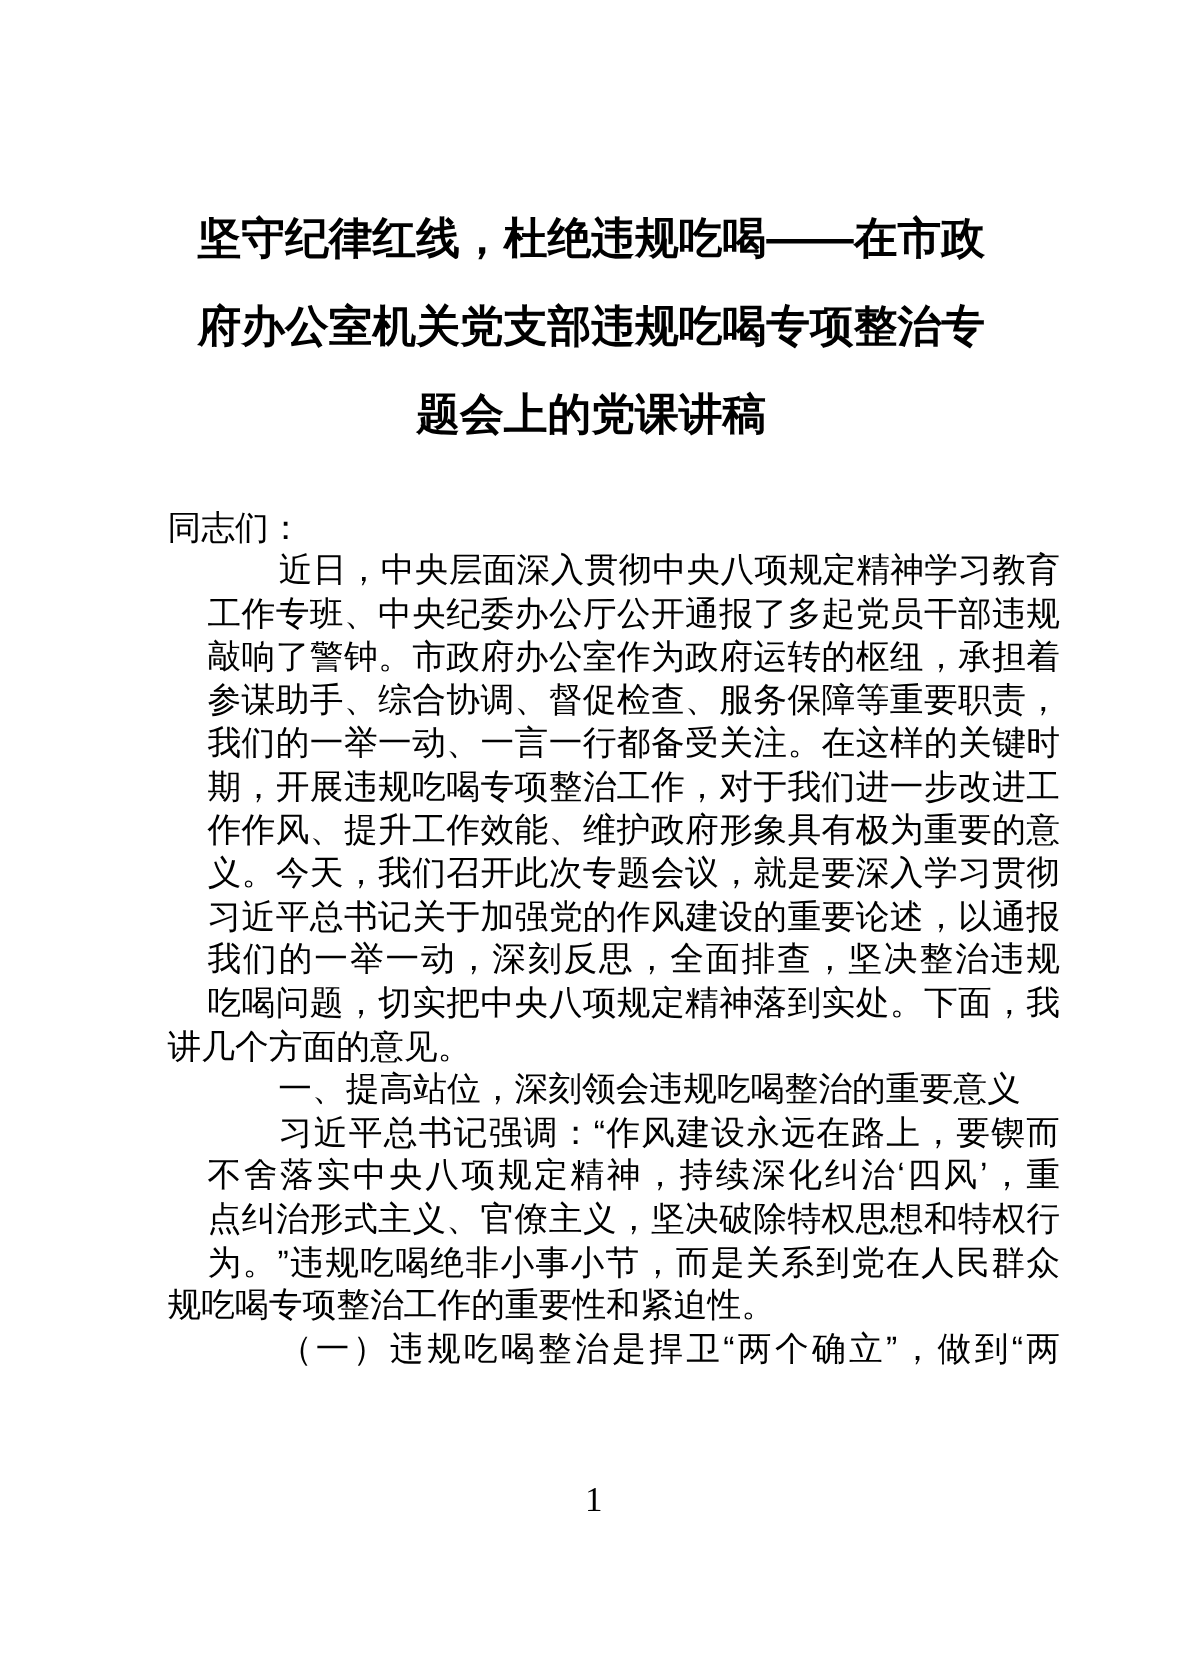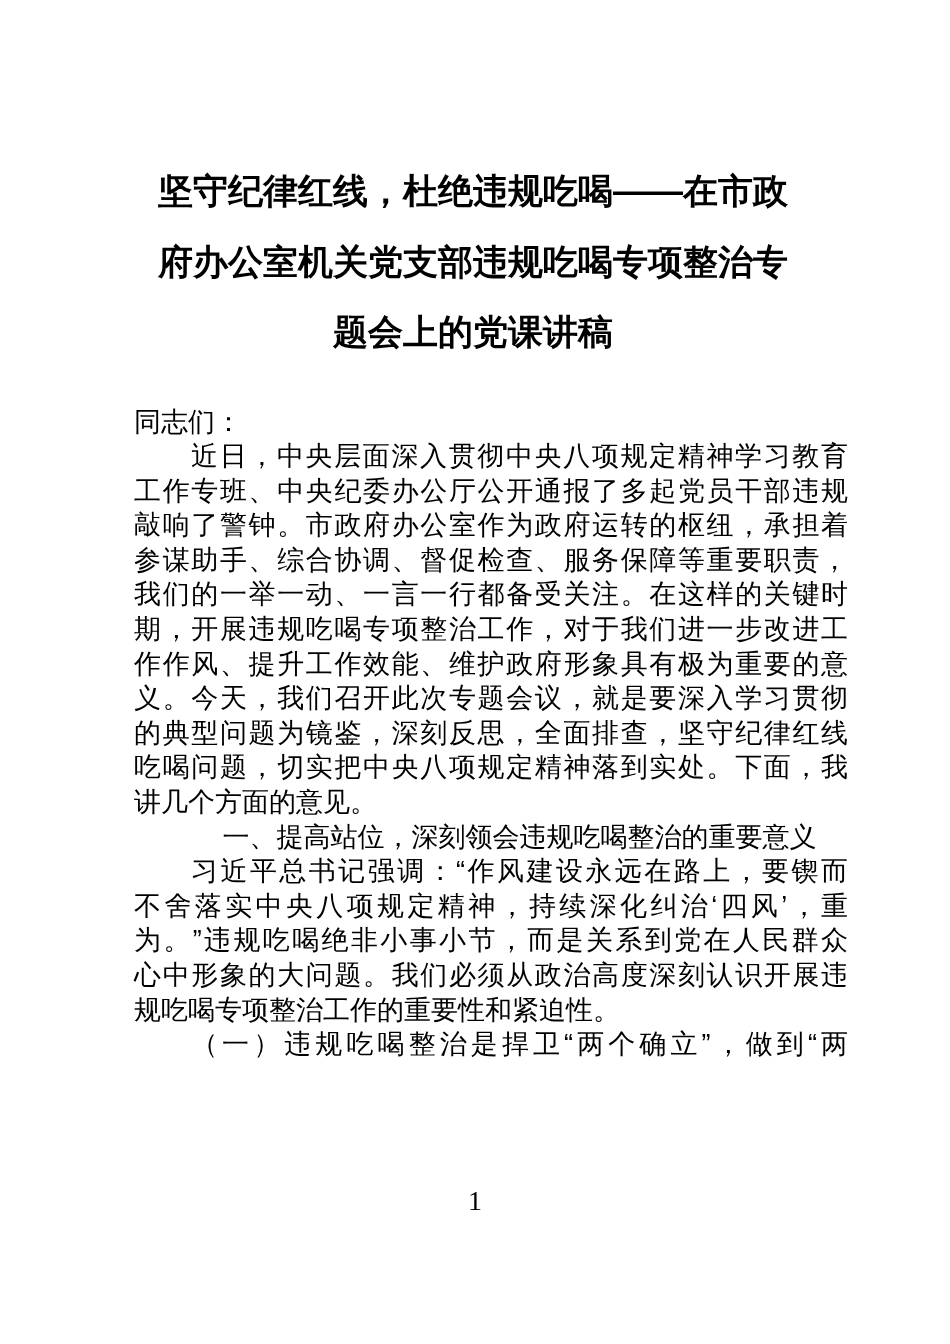--- a/index.html
+++ b/index.html
@@ -33,20 +33,21 @@
     line-height: 34.6px;
   }
   .para { margin: 0; }
   .line {
     text-align: left;
     white-space: normal;
   }
   .line.fill {
     text-align: justify;
     text-align-last: justify;
+    margin-left: 32px;
   }
   .line.indent {
     padding-left: 57px; 
     text-align: center;
   }
   .page-number {
     position: absolute;
     top: 1184px;
     left: 0;
     width: 950px;
@@ -76,32 +77,33 @@
         </div>
         <div class="para plain">
           <div class="line fill indent">近日，中央层面深入贯彻中央八项规定精神学习教育</div>
           <div class="line fill">工作专班、中央纪委办公厅公开通报了多起党员干部违规</div>
           <div class="line fill">敲响了警钟。市政府办公室作为政府运转的枢纽，承担着</div>
           <div class="line fill">参谋助手、综合协调、督促检查、服务保障等重要职责，</div>
           <div class="line fill">我们的一举一动、一言一行都备受关注。在这样的关键时</div>
           <div class="line fill">期，开展违规吃喝专项整治工作，对于我们进一步改进工</div>
           <div class="line fill">作作风、提升工作效能、维护政府形象具有极为重要的意</div>
           <div class="line fill">义。今天，我们召开此次专题会议，就是要深入学习贯彻</div>
-          <div class="line fill">的典型问题为镜鉴，深刻反思，全面排查，坚守纪律红线</div>
+          <div class="line fill">习近平总书记关于加强党的作风建设的重要论述，以通报</div>
+          <div class="line fill">我们的一举一动，深刻反思，全面排查，坚决整治违规</div>
           <div class="line fill">吃喝问题，切实把中央八项规定精神落到实处。下面，我</div>
           <div class="line">讲几个方面的意见。</div>
         </div>
         <div class="para heading">
           <div class="line indent">一、提高站位，深刻领会违规吃喝整治的重要意义</div>
         </div>
         <div class="para plain">
           <div class="line fill indent">习近平总书记强调：“作风建设永远在路上，要锲而</div>
           <div class="line fill">不舍落实中央八项规定精神，持续深化纠治‘四风’，重</div>
+          <div class="line fill">点纠治形式主义、官僚主义，坚决破除特权思想和特权行</div>
           <div class="line fill">为。”违规吃喝绝非小事小节，而是关系到党在人民群众</div>
-          <div class="line fill">心中形象的大问题。我们必须从政治高度深刻认识开展违</div>
           <div class="line">规吃喝专项整治工作的重要性和紧迫性。</div>
         </div>
         <div class="para subheading">
           <div class="line fill indent">（一）违规吃喝整治是捍卫“两个确立”，做到“两</div>
         </div>
       </div>
 
   </div>
 
   <div class="page-number">1</div>

